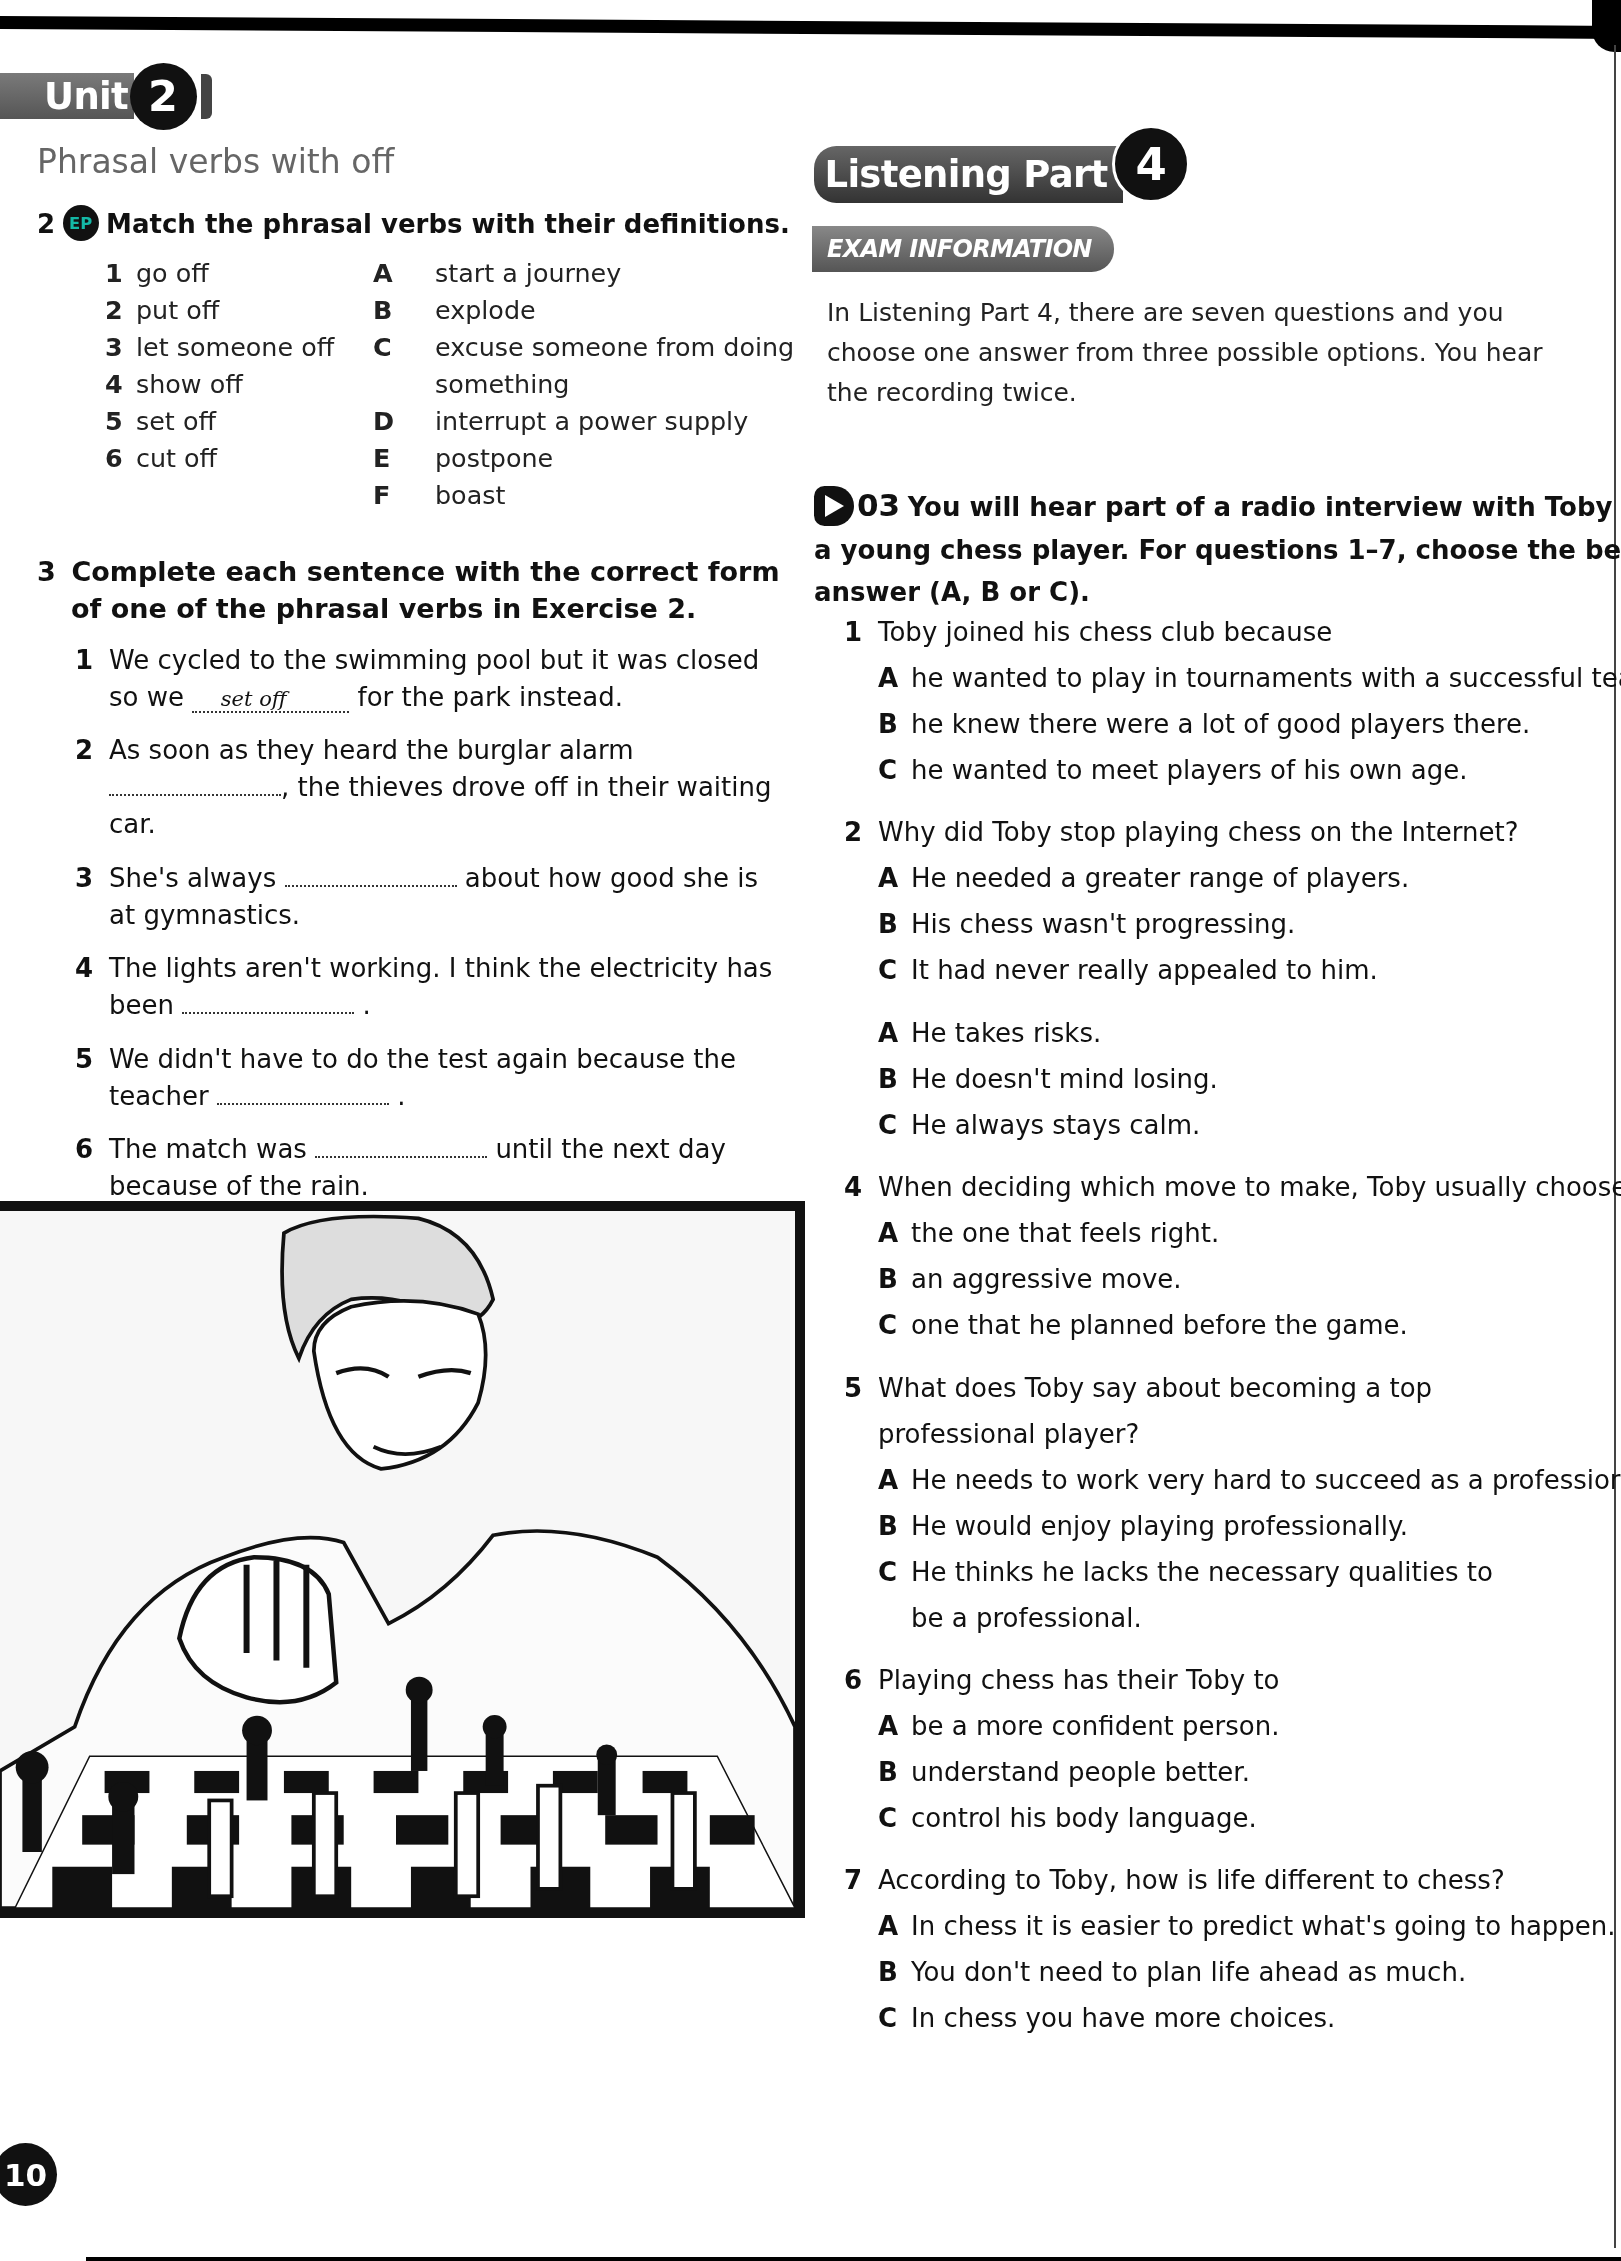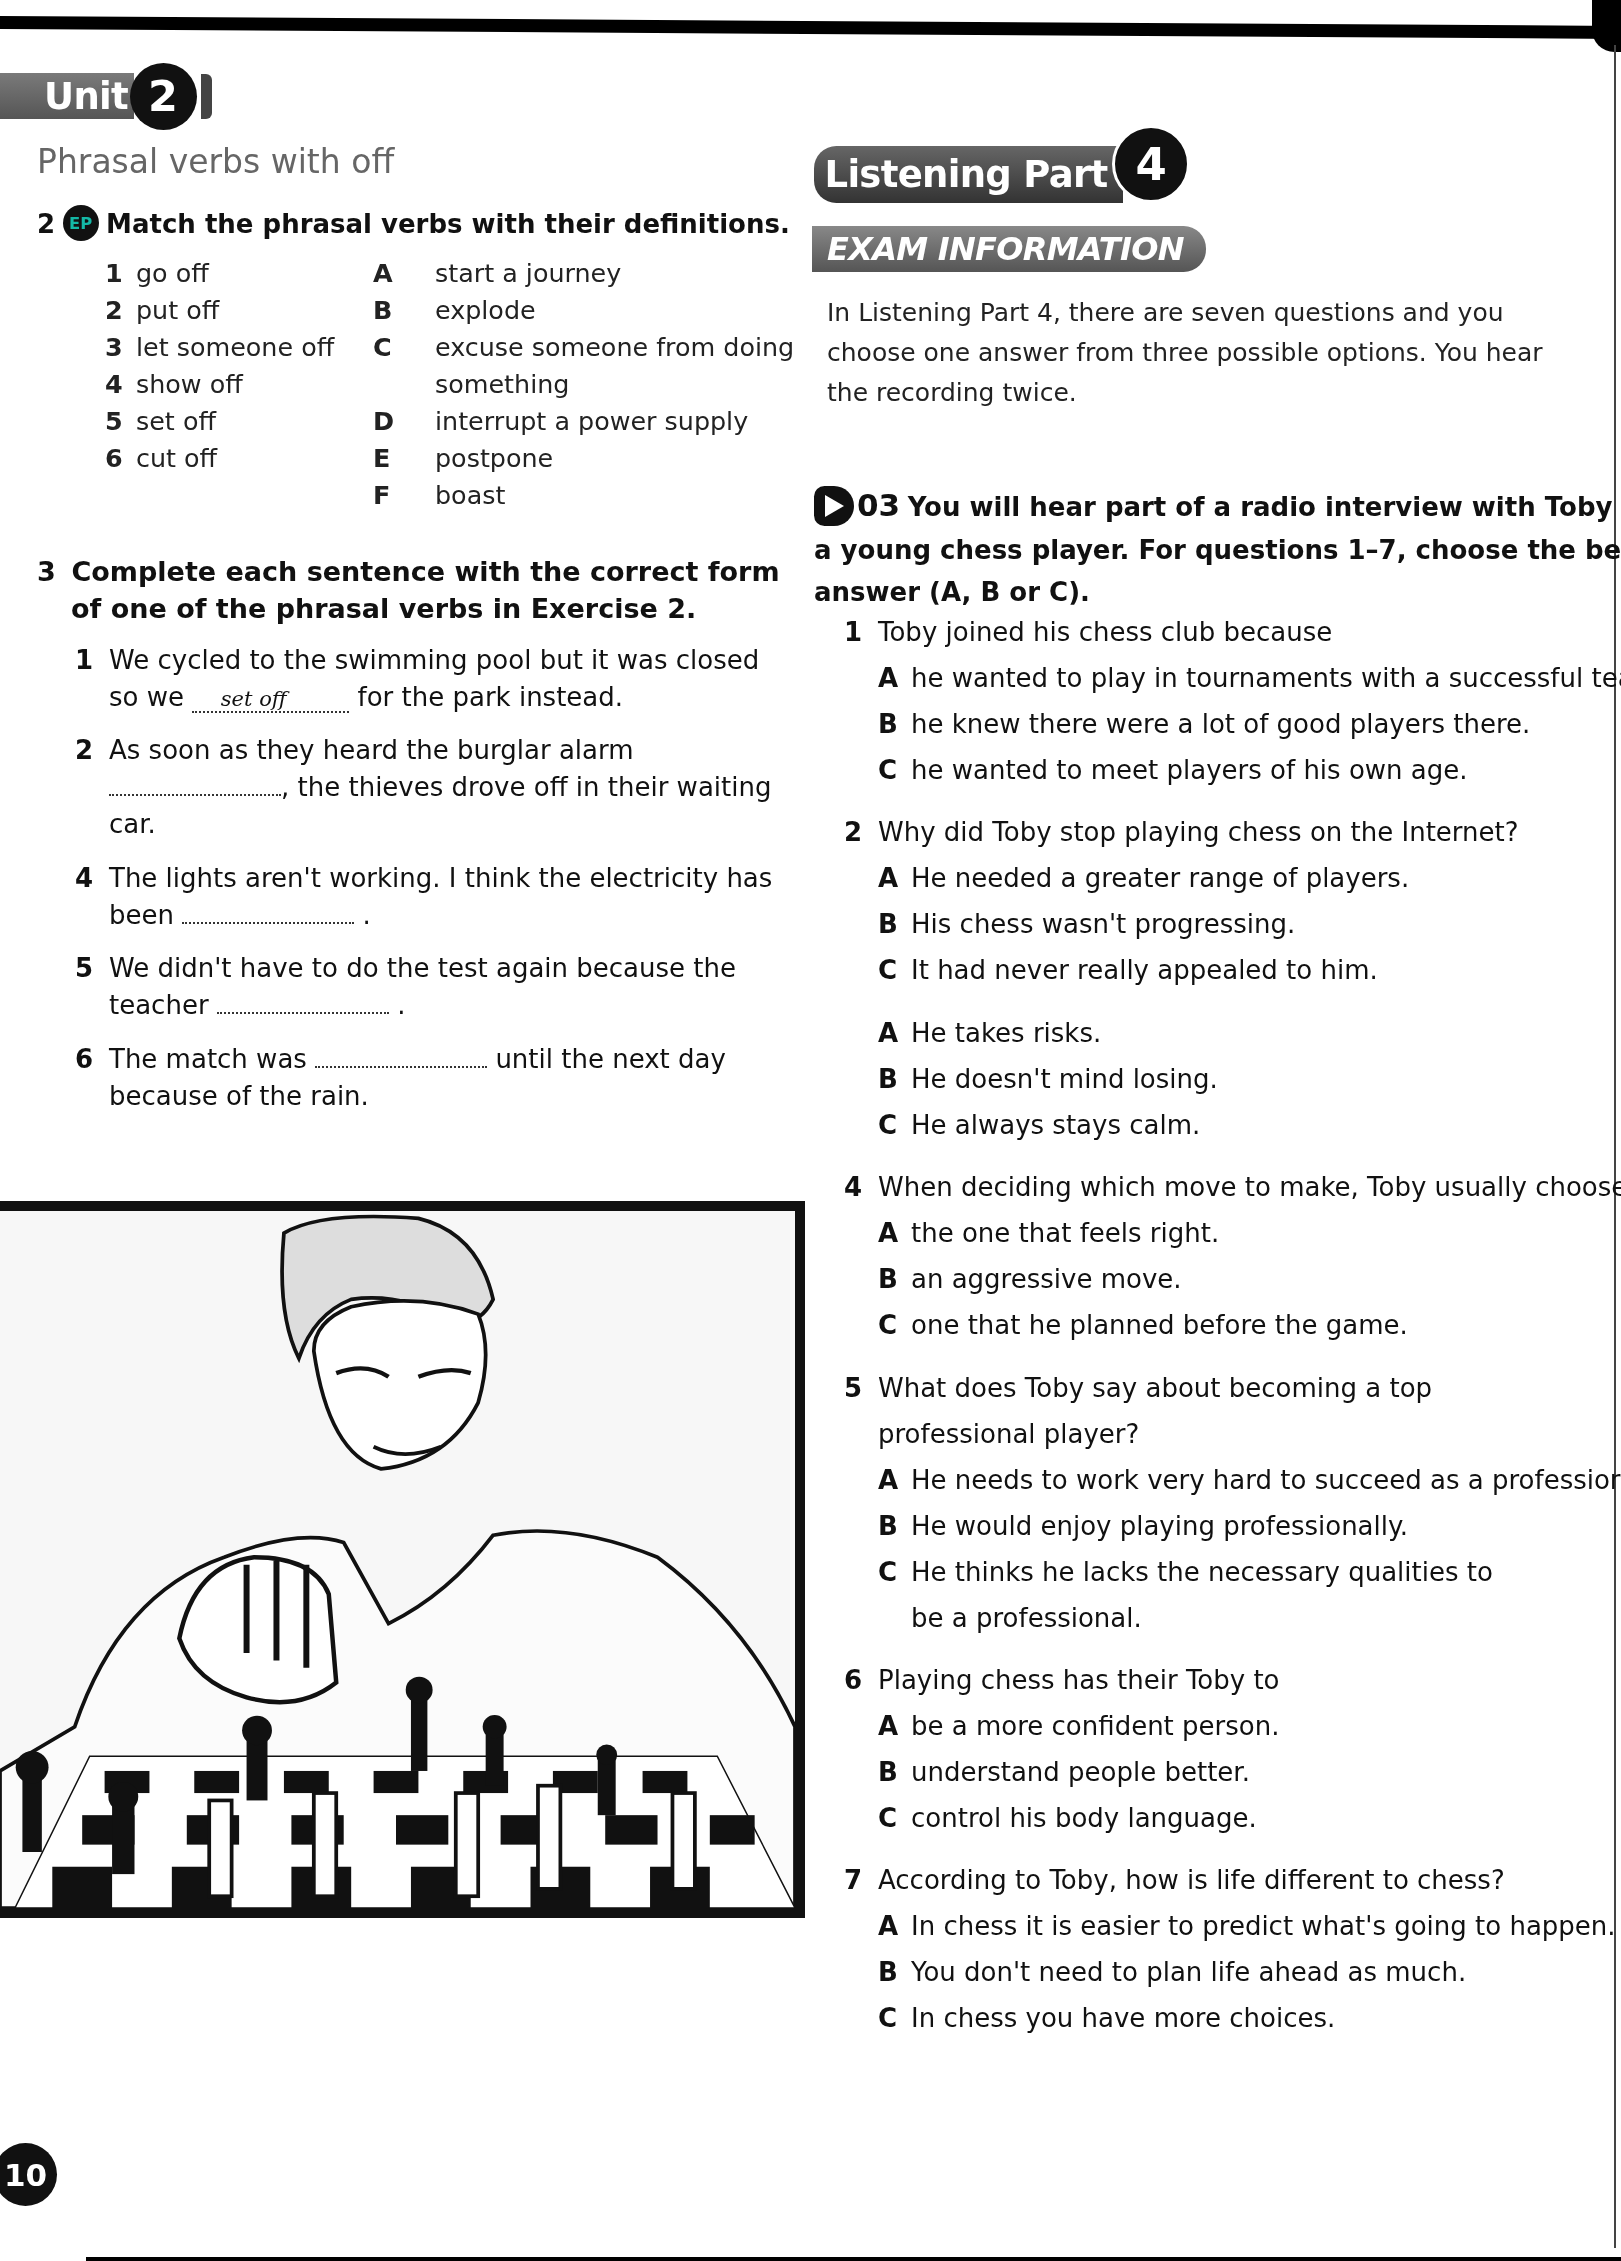--- a/index.html
+++ b/index.html
@@ -194,21 +194,21 @@
     }
     .exam-info-label {
       position: absolute;
       left: 812px; top: 226px;
       height: 46px;
       padding: 0 22.4px 0 15px;
       background: linear-gradient(#888, #555);
       border-radius: 0 22.4px 22.4px 0;
       color: #fff;
       font-weight: bold;
-      font-size: 32px;
+      font-size: 24px;
       font-style: italic;
       display: flex; align-items: center;
       letter-spacing: -0.7px;
     }
     .exam-info-text {
       position: absolute;
       left: 827px; top: 293px;
       width: 747px;
       font-size: 25px;
       line-height: 40px;
@@ -317,20 +317,25 @@
 
 <div class="sentences">
   <div class="sentence">
     <span class="snum">1</span><span>We cycled to the swimming pool but it was closed so we</span>
     <span class="gap filled">set off</span>
     <span>for the park instead.</span>
   </div>
   <div class="sentence">
     <span class="snum">2</span><span>As soon as they heard the burglar alarm</span>
     <span class="gap"></span><span>, the thieves drove off in their waiting car.</span>
+  </div>
+  <div class="sentence">
+    <span class="snum">3</span><span>She's always</span>
+    <span class="gap"></span>
+    <span>about how good she is at gymnastics.</span>
   </div>
   <div class="sentence">
     <span class="snum">4</span><span>The lights aren't working. I think the electricity has been</span>
     <span class="gap"></span>
     <span>.</span>
   </div>
   <div class="sentence">
     <span class="snum">5</span><span>We didn't have to do the test again because the teacher</span>
     <span class="gap"></span>
     <span>.</span>

